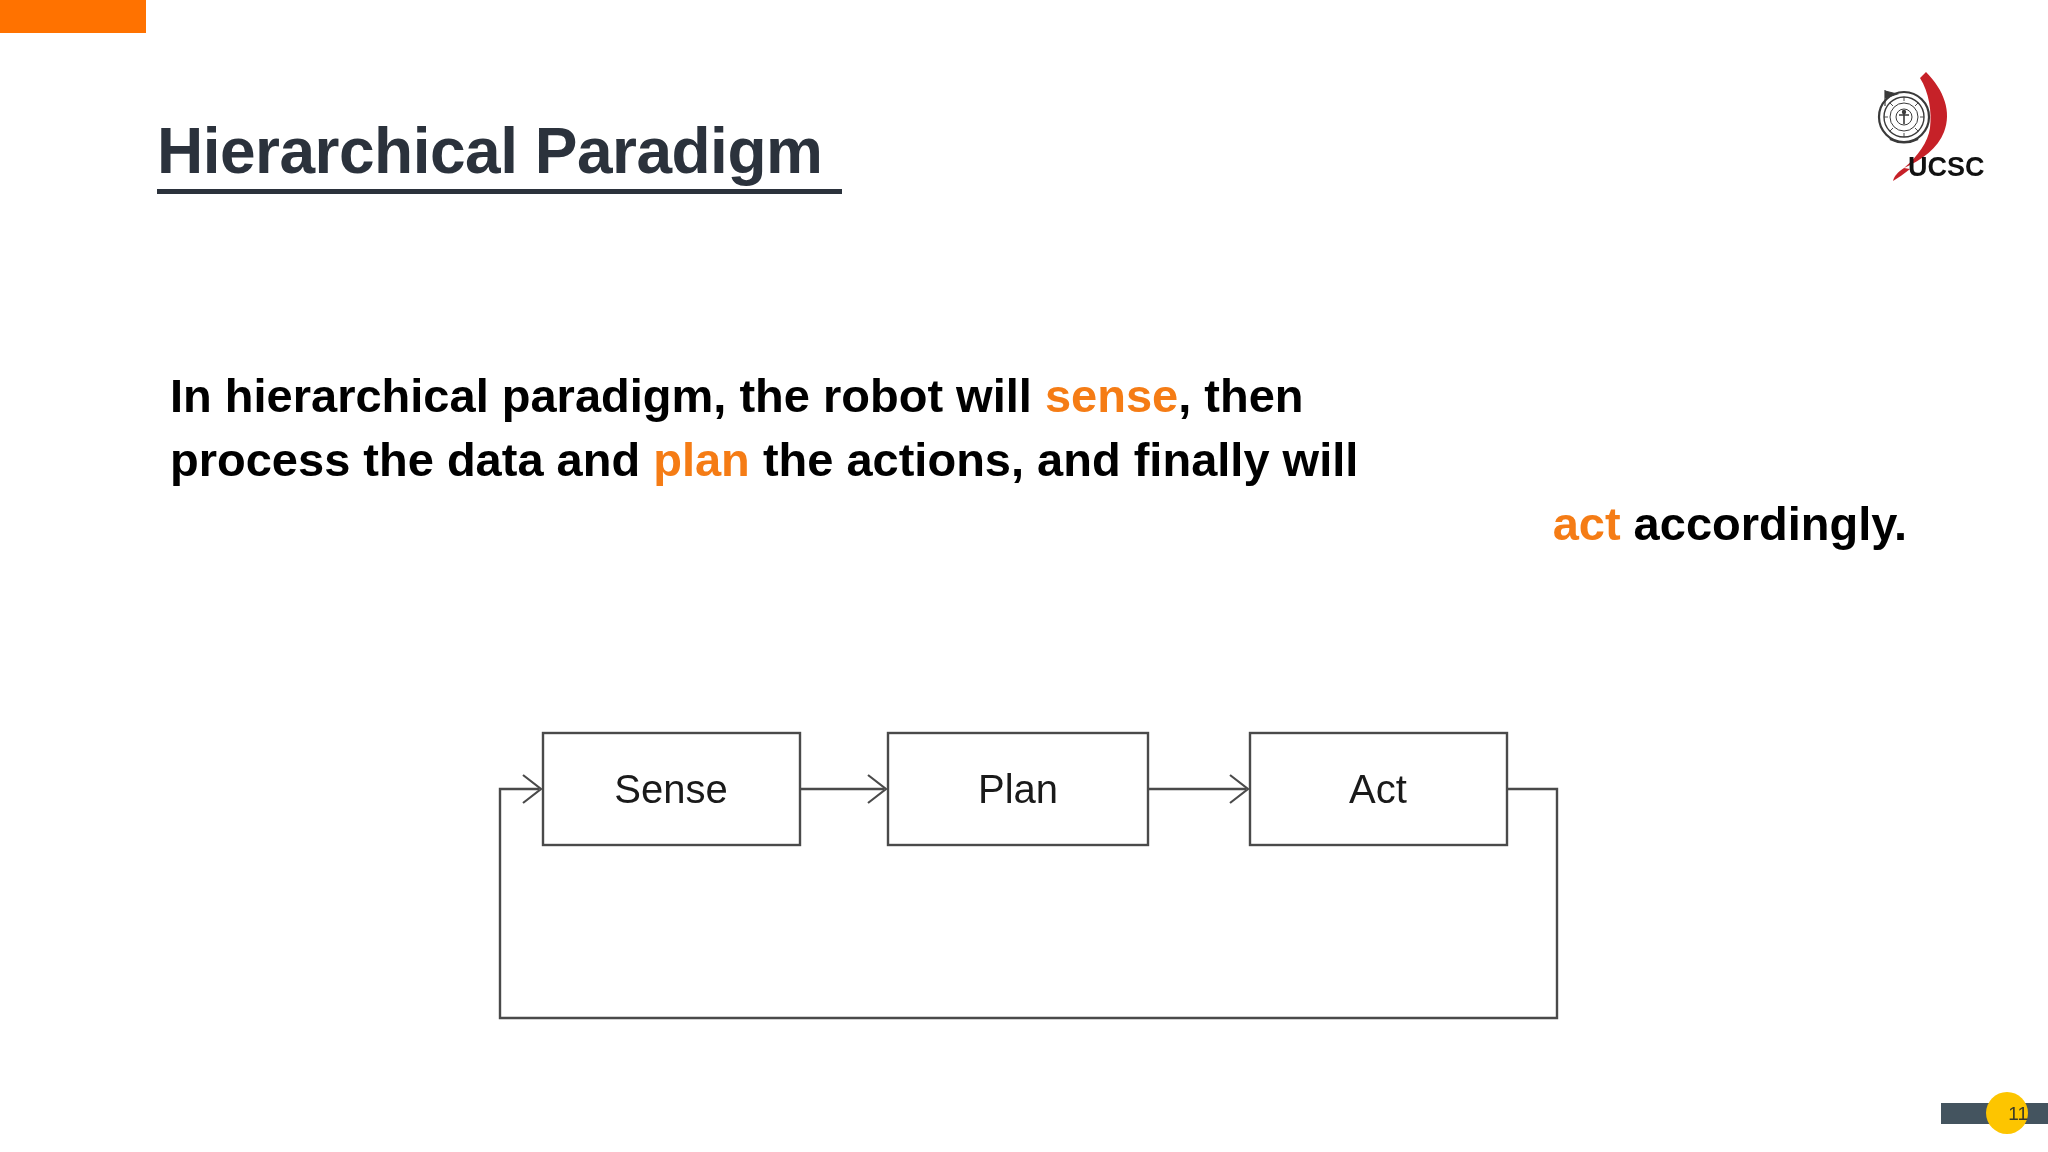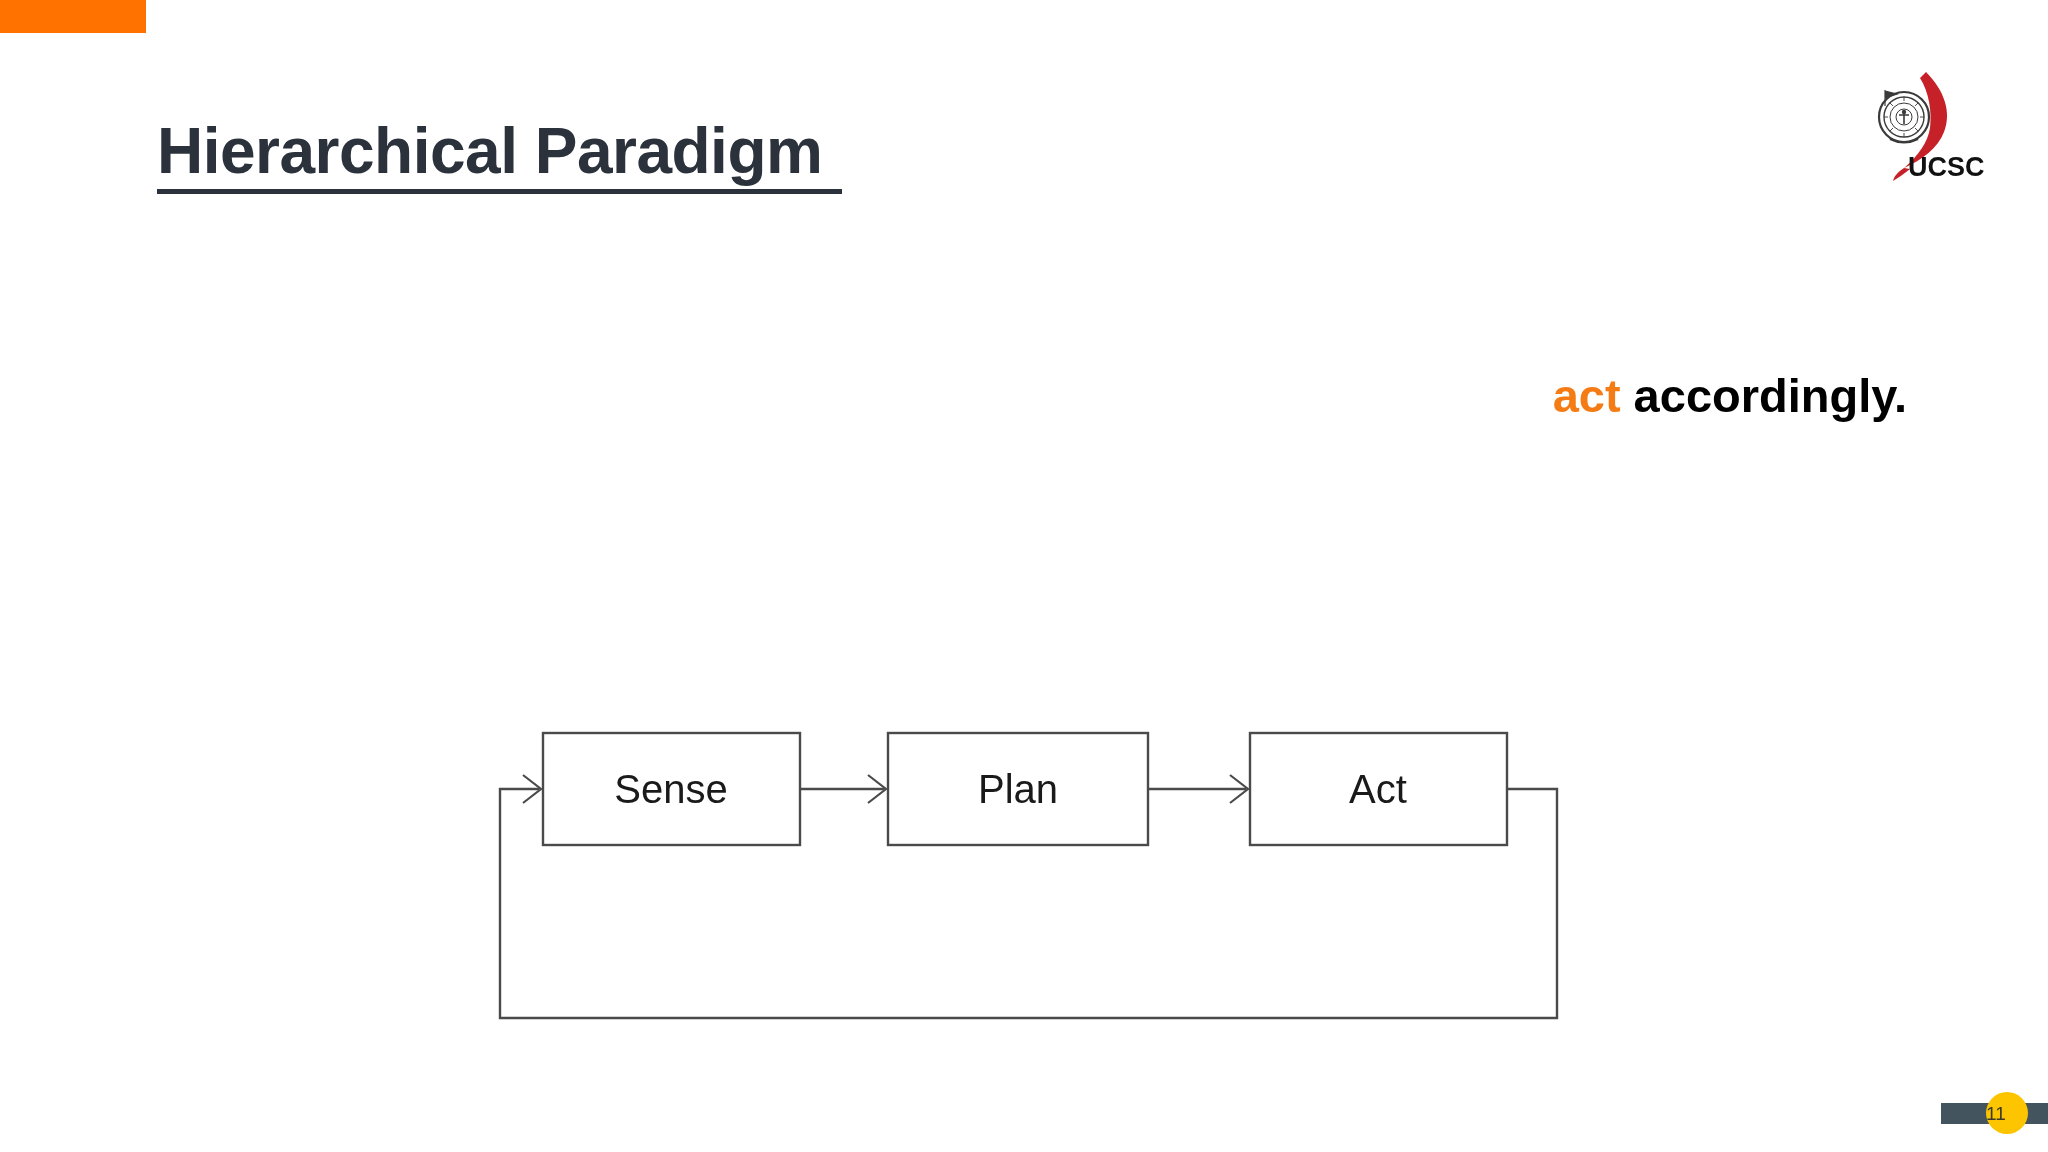--- a/index.html
+++ b/index.html
@@ -107,21 +107,21 @@
   .pagenum-circle {
     position: absolute;
     left: 1986px;
     top: 1092px;
     width: 42px;
     height: 42px;
     border-radius: 50%;
     background: #FDC500;
     display: flex;
     align-items: center;
-    justify-content: flex-start;
+    justify-content: flex-end;
   }
   .pagenum-circle span {
     font-family: "Liberation Sans", sans-serif;
     font-size: 19px;
     color: #3A3A28;
     line-height: 1;
   }
 </style>
 </head>
 <body>
@@ -165,20 +165,22 @@
         <path d="M 7 0 L 7 16 M 7 1 L 19 4 L 7 8 Z" fill="#3A3A3A" stroke="#3A3A3A" stroke-width="1.2"></path>
 
         <path d="M 12 49 Q 26 56, 40 49" fill="none" stroke="#3A3A3A" stroke-width="2"></path>
       </g>
 
       <text x="34" y="108" font-family="Liberation Sans, sans-serif" font-size="27" font-weight="bold" fill="#111111" letter-spacing="0">UCSC</text>
     </svg>
   </div>
 
   <div class="body-text">
+    <div><span>In hierarchical paradigm, the robot will </span><span class="hl">sense</span><span>, then</span></div>
+    <div><span>process the data and </span><span class="hl">plan</span><span> the actions, and finally will</span></div>
     <div class="lastline"><span class="hl">act</span><span> accordingly.</span></div>
   </div>
 
   <div class="diagram">
     <svg width="1120" height="330" viewBox="0 0 1120 330" xmlns="http://www.w3.org/2000/svg">
       <defs></defs>
 
       <rect x="63" y="18" width="257" height="112" fill="#FFFFFF" stroke="#4A4A4A" stroke-width="2.4"></rect>
       <rect x="408" y="18" width="260" height="112" fill="#FFFFFF" stroke="#4A4A4A" stroke-width="2.4"></rect>
       <rect x="770" y="18" width="257" height="112" fill="#FFFFFF" stroke="#4A4A4A" stroke-width="2.4"></rect>

